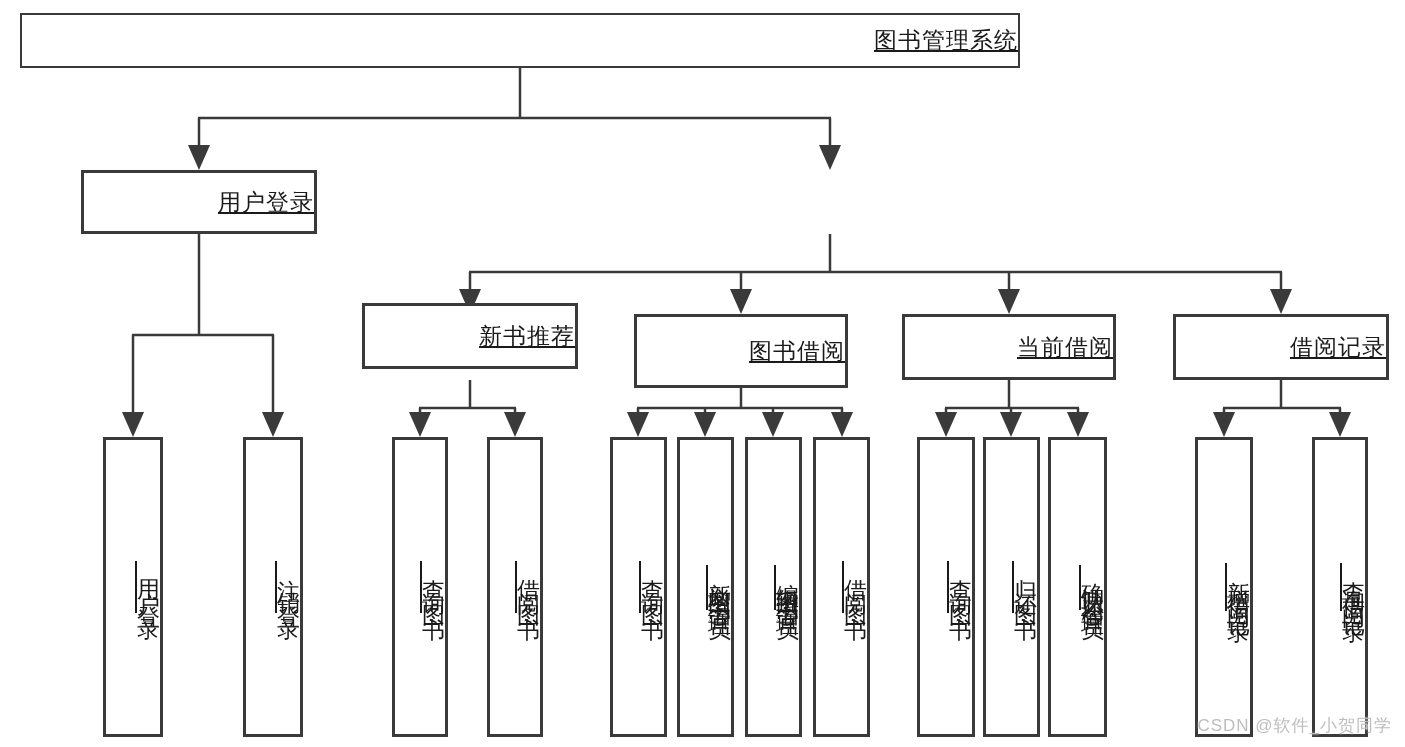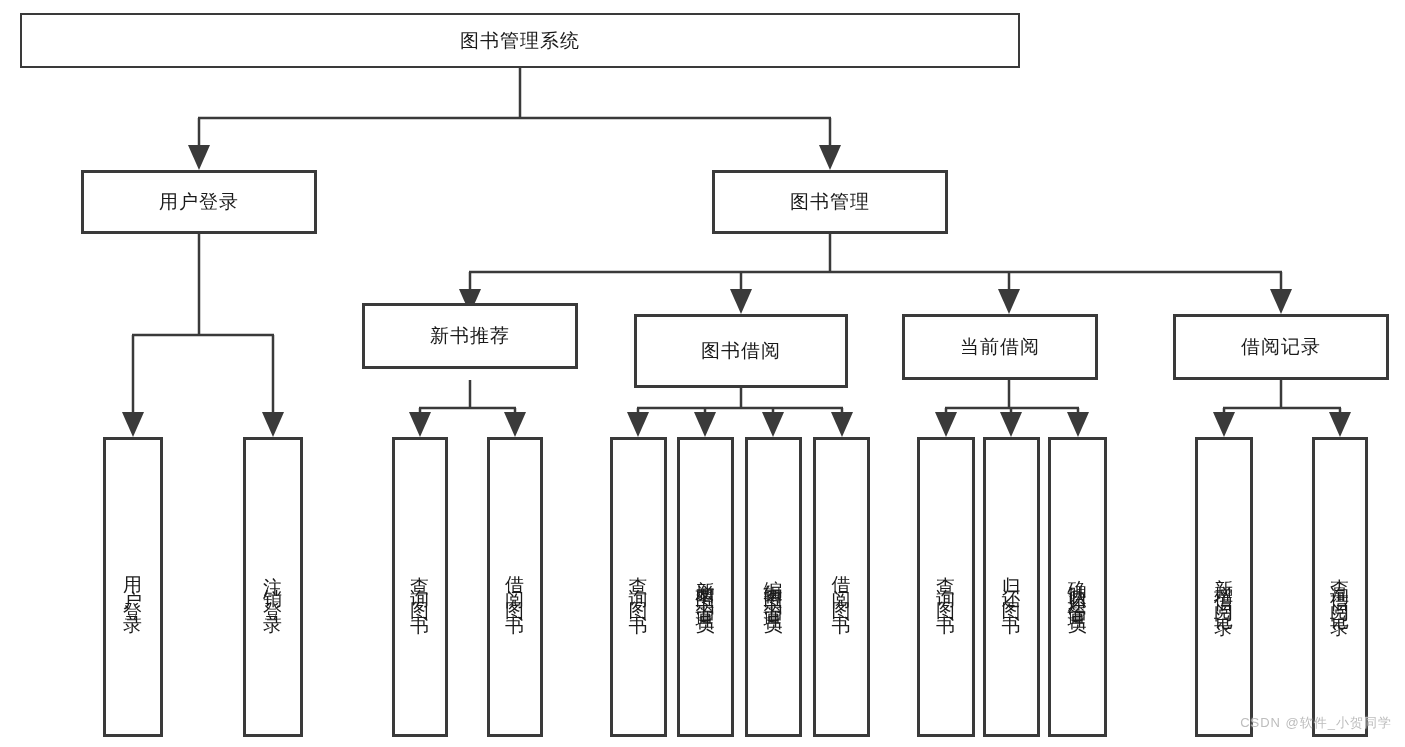--- a/index.html
+++ b/index.html
@@ -19,37 +19,38 @@
   #connectors{
     position:absolute;left:0;top:0;width:1405px;height:747px;
   }
   #connectors line{stroke:var(--line);stroke-width:2.5;}
   #connectors polygon{fill:var(--line);stroke:none;}
   .node{
     position:absolute;
     background:var(--background);
     border:3px solid var(--line);
     box-sizing:border-box;
-    display:flex;align-items:center;justify-content:center;
+    display:flex;align-items:center;justify-content:flex-end;
     color:var(--text);
-    font-size:19px;
+    font-size:23px;
     letter-spacing:1px;
     text-align:center;
+    text-decoration:underline;
   }
   .node.root{border-width:2px;}
   .vtext{
     writing-mode:vertical-lr;
     text-orientation:mixed;
     line-height:1;
     white-space:nowrap;
   }
   #watermark{
     position:absolute;
     right:13px;top:714px;
-    font-size:13px;
+    font-size:17px;
     color:var(--watermark);
     letter-spacing:1px;
     text-shadow:0 0 2px #ffffff;
     white-space:nowrap;
   }
 </style>
 </head>
 <body>
 
 <div id="stage">
@@ -130,31 +131,28 @@
     </g>
   </svg>
 
   <div class="node root" style="left:20px;top:13px;width:1000px;height:55px;">
     <span>图书管理系统</span>
   </div>
 
   <div class="node" style="left:81px;top:170px;width:236px;height:64px;">
     <span>用户登录</span>
   </div>
-  <div class="node" style="left:712px;top:170px;width:236px;height:64px;">
-    <span>图书管理</span>
-  </div>
 
   <div class="node" style="left:362px;top:303px;width:216px;height:66px;">
     <span>新书推荐</span>
   </div>
   <div class="node" style="left:634px;top:314px;width:214px;height:74px;">
     <span>图书借阅</span>
   </div>
-  <div class="node" style="left:902px;top:314px;width:196px;height:66px;">
+  <div class="node" style="left:902px;top:314px;width:214px;height:66px;">
     <span>当前借阅</span>
   </div>
   <div class="node" style="left:1173px;top:314px;width:216px;height:66px;">
     <span>借阅记录</span>
   </div>
 
   <div class="node" style="left:103px;top:437px;width:60px;height:300px;">
     <span class="vtext" style="letter-spacing: 13px;">用户登录</span>
   </div>
   <div class="node" style="left:243px;top:437px;width:60px;height:300px;">

